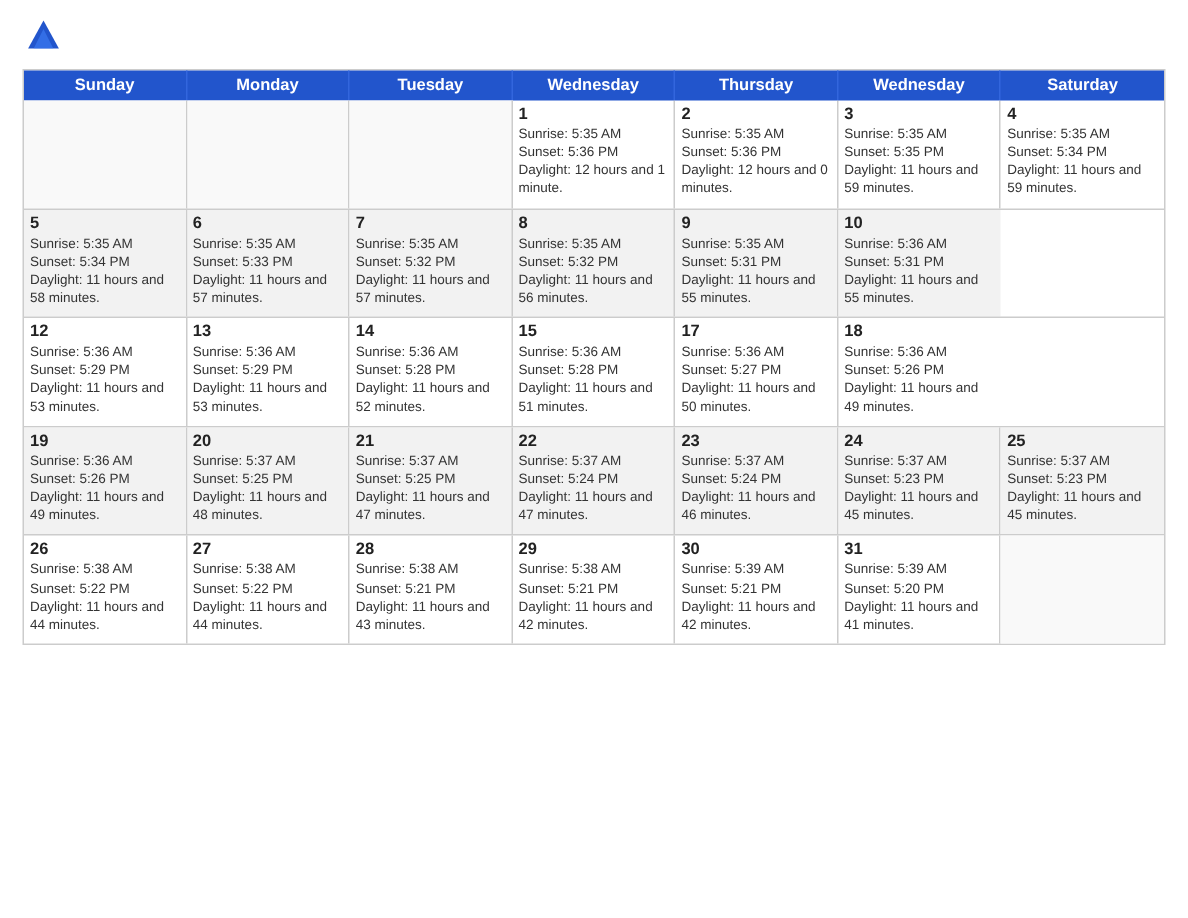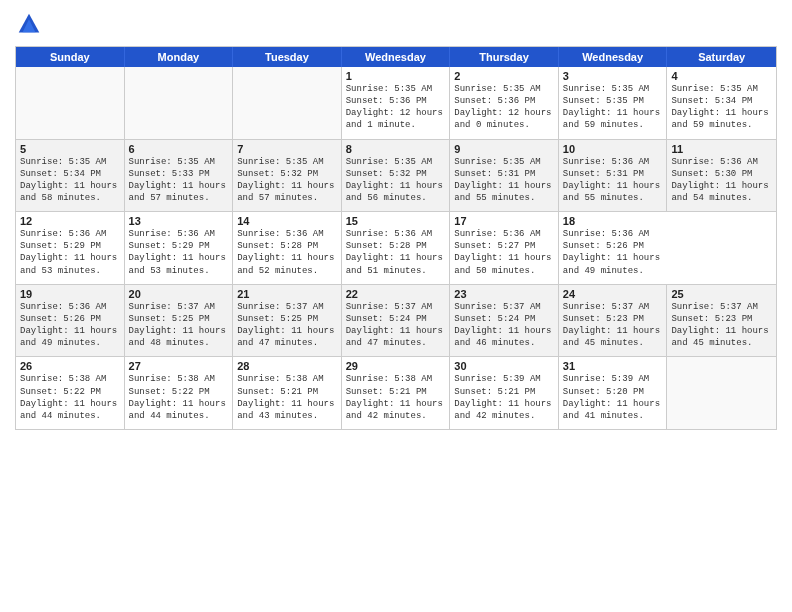--- a/index.html
+++ b/index.html
@@ -106,21 +106,20 @@
     .day-num {
       font-size: 11px;
       font-weight: bold;
       color: #222;
       margin-bottom: 1px;
     }
     .cell-text {
       font-size: 9px;
       line-height: 1.35;
       color: #333;
-      font-family: Liberation Mono, monospace;
     }
   </style>
 </head>
 <body>
 
 <div class="page">
   <div class="header">
     <div class="logo">
       <svg class="logo-icon" viewBox="0 0 30 30">
         <polygon points="15,4 26,24 4,24" fill="#2255cc"></polygon>
@@ -217,27 +216,20 @@
 Daylight: 11 hours
 and 55 minutes.</div>
           </div>
           <div class="cal-cell alt-row">
             <div class="day-num">10</div>
             <div class="cell-text">Sunrise: 5:36 AM
 Sunset: 5:31 PM
 Daylight: 11 hours
 and 55 minutes.</div>
           </div>
-          <div class="cal-cell alt-row">
-            <div class="day-num">11</div>
-            <div class="cell-text">Sunrise: 5:36 AM
-Sunset: 5:30 PM
-Daylight: 11 hours
-and 54 minutes.</div>
-          </div>
         </div>
         <div class="cal-row">
           <div class="cal-cell">
             <div class="day-num">12</div>
             <div class="cell-text">Sunrise: 5:36 AM
 Sunset: 5:29 PM
 Daylight: 11 hours
 and 53 minutes.</div>
           </div>
           <div class="cal-cell">

